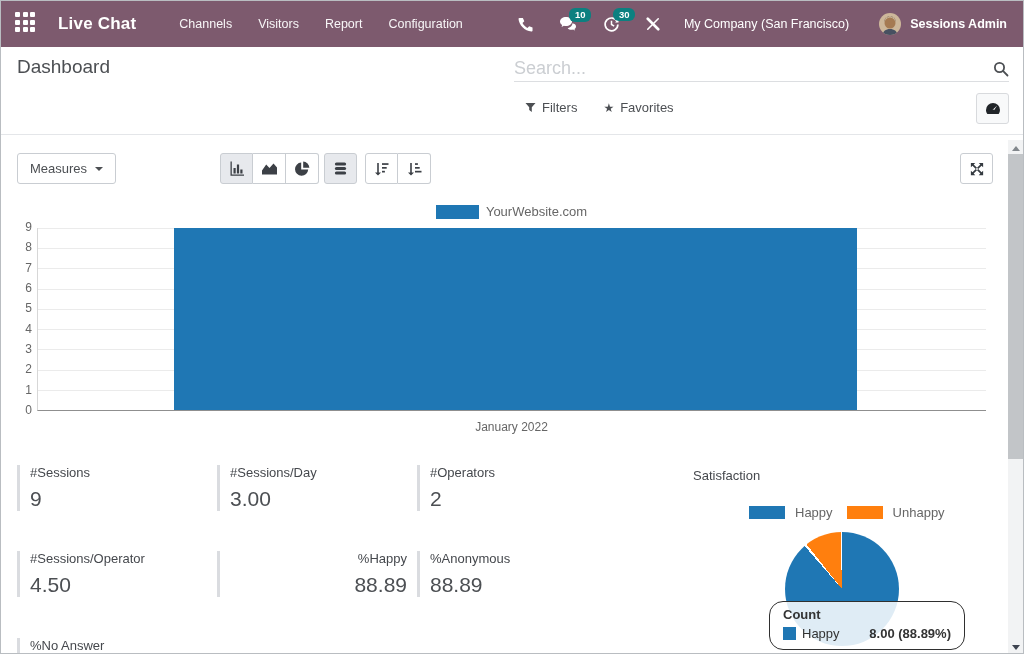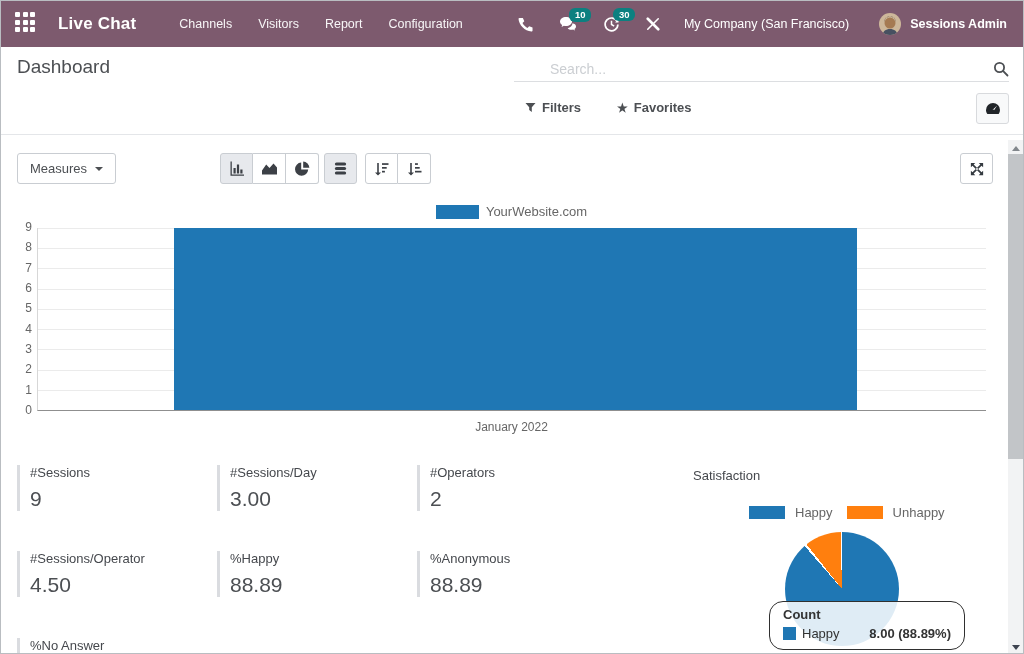--- a/index.html
+++ b/index.html
@@ -16,23 +16,23 @@
   .top-right { display:flex; align-items:center; margin-left:auto; margin-right:16px; }
   .ticon { position:relative; margin-left:26px; display:flex; align-items:center; cursor:pointer; color:#fff; }
   .badge { position:absolute; top:-8px; left:10px; background:#0c8080; color:#fff; font-size:9.5px; font-weight:bold; padding:2px 6px; border-radius:6px; line-height:1; }
   .company { font-size:12.5px; margin-left:24px; cursor:pointer; white-space:nowrap; }
   .avatar { width:22px; height:22px; border-radius:50%; overflow:hidden; margin-left:30px; cursor:pointer; flex:none; }
   .username { font-size:12.5px; font-weight:bold; margin-left:9px; cursor:pointer; white-space:nowrap; }
 
   
   .page-title { position:absolute; left:16px; top:55px; font-size:19px; color:#4c4f53; }
   .search-wrap { position:absolute; left:513px; top:55px; width:495px; height:26px; border-bottom:1px solid #dcdee1; display:flex; align-items:center; }
-  .search-wrap input { flex:1; border:none; outline:none; font-size:14px; color:#4c4f53; font-family:"Liberation Sans",sans-serif; background:transparent;margin-left:36px; }
+  .search-wrap input { flex:1; border:none; outline:none; font-size:18px; color:#4c4f53; font-family:"Liberation Sans",sans-serif; background:transparent; }
   .search-wrap input::placeholder { color:#cbced2; }
-  .filters-row { position:absolute; left:524px; top:99px; display:flex; align-items:center; gap:36px;font-weight:bold; }
+  .filters-row { position:absolute; left:524px; top:99px; display:flex; align-items:center; gap:26px; }
   .filter-btn { display:flex; align-items:center; gap:6px; font-size:13px; color:#4c4f53; cursor:pointer; }
   .switcher-btn { position:absolute; left:975px; top:92px; width:33px; height:31px; border:1px solid #d8dadd; border-radius:3px; background:#f8f9fa; display:flex; align-items:center; justify-content:center; cursor:pointer; color:#212529; }
   .cp-divider { position:absolute; left:0; top:133px; width:100%; height:1px; background:#e4e6e9; }
 
   
   .btn { border:1px solid #c9cdd2; border-radius:3px; background:#fff; color:#4c4f53; font-size:13px; font-family:"Liberation Sans",sans-serif; cursor:pointer; display:inline-flex; align-items:center; justify-content:center; }
   .measures-btn { position:absolute; left:16px; top:152px; height:31px; padding:0 12px; gap:8px; }
   .groupby-btn { position:absolute; left:122px; top:152px; height:31px; display:flex; align-items:center; gap:7px; font-size:13px; color:#4c4f53; cursor:pointer; }
   .caret { width:0; height:0; border-left:4px solid transparent; border-right:4px solid transparent; border-top:4.5px solid #4c4f53; display:inline-block; }
   .icon-group { position:absolute; top:152px; display:flex; }
@@ -277,21 +277,21 @@
   </div>
   <div class="stat" style="left:416px;top:464px;">
     <div class="label">#Operators</div>
     <div class="value">2</div>
   </div>
 
   <div class="stat" style="left:16px;top:550px;">
     <div class="label">#Sessions/Operator</div>
     <div class="value">4.50</div>
   </div>
-  <div class="stat" style="left:216px;top:550px;">
+  <div class="stat" style="left:216px;top:550px;text-align:right;">
     <div class="label">%Happy</div>
     <div class="value">88.89</div>
   </div>
   <div class="stat" style="left:416px;top:550px;">
     <div class="label">%Anonymous</div>
     <div class="value">88.89</div>
   </div>
 
   <div class="stat" style="left:16px;top:637px;height:17px;">
     <div class="label">%No Answer</div>

